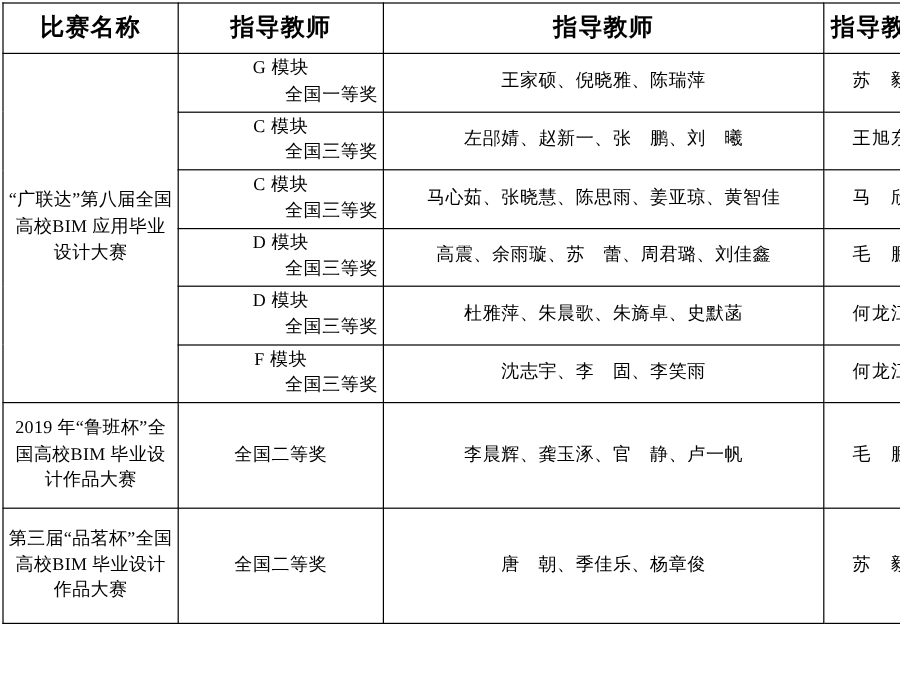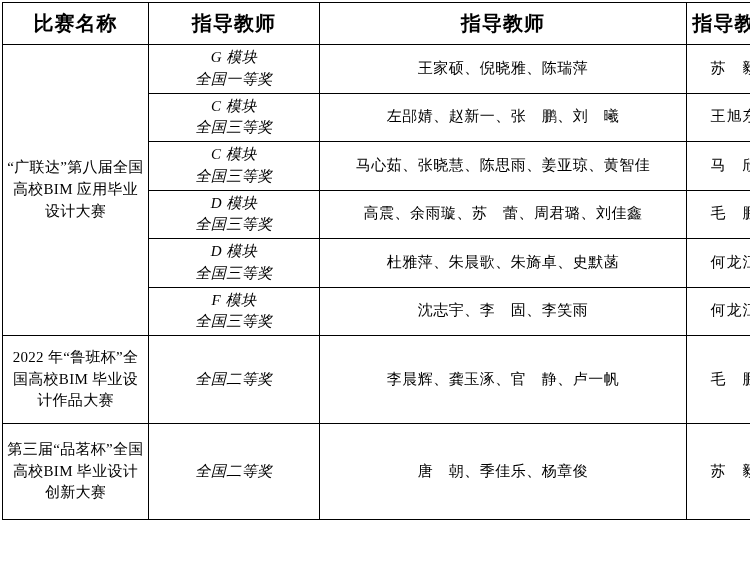--- a/index.html
+++ b/index.html
@@ -49,24 +49,23 @@
   .cell-comp {
     font-size: 15px;
     line-height: 1.75;
     padding: 4px 8px;
     letter-spacing: 0.3px;
   }
   .cell-cat {
     font-size: 15px;
     line-height: 1.6;
     letter-spacing: 0.5px;
-    font-style: italic;
   }
   .cell-cat .line1 { display: block; }
-  .cell-cat .line2 { display: block; }
+  .cell-cat .line2 { display: block; text-align: right; }
   .cell-stu {
     font-size: 16px;
     letter-spacing: 0.5px;
   }
   .cell-tea {
     font-size: 16px;
     letter-spacing: 1px;
   }
   .head-teacher {
     line-height: 1.35;
@@ -131,30 +130,30 @@
       <tr>
         <td class="cell-cat">
           <span class="line1">F 模块</span>
           <span class="line2">全国三等奖</span>
         </td>
         <td class="cell-stu">沈志宇、李　固、李笑雨</td>
         <td class="cell-tea">何龙江</td>
       </tr>
 
       <tr style="height:88px;">
-        <td class="cell-comp">2022 年“鲁班杯”全国高校BIM 毕业设计作品大赛</td>
+        <td class="cell-comp">2019 年“鲁班杯”全国高校BIM 毕业设计作品大赛</td>
         <td class="cell-cat">
           <span class="line1">全国二等奖</span>
         </td>
         <td class="cell-stu">李晨辉、龚玉涿、官　静、卢一帆</td>
         <td class="cell-tea">毛　鹏</td>
       </tr>
 
       <tr style="height:96px;">
-        <td class="cell-comp">第三届“品茗杯”全国高校BIM 毕业设计创新大赛</td>
+        <td class="cell-comp">第三届“品茗杯”全国高校BIM 毕业设计作品大赛</td>
         <td class="cell-cat">
           <span class="line1">全国二等奖</span>
         </td>
         <td class="cell-stu">唐　朝、季佳乐、杨章俊</td>
         <td class="cell-tea">苏　毅</td>
       </tr>
     </tbody>
   </table>
 </div>
 

